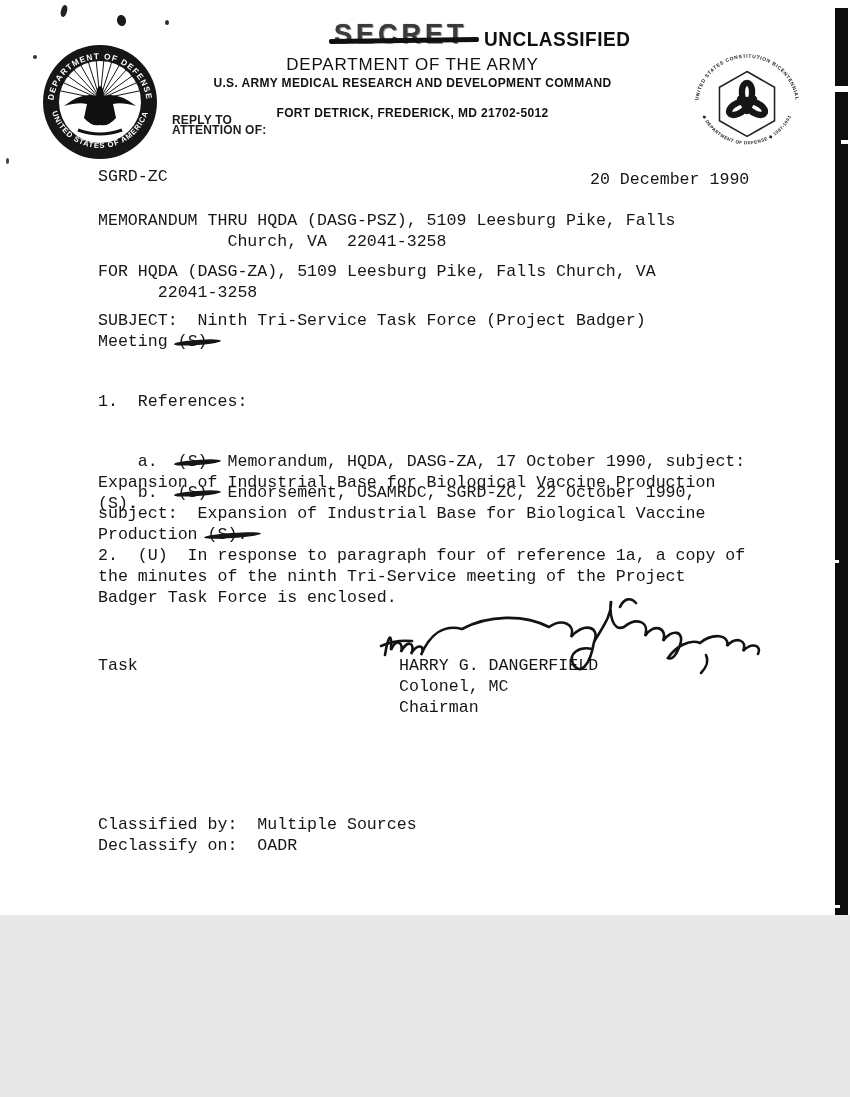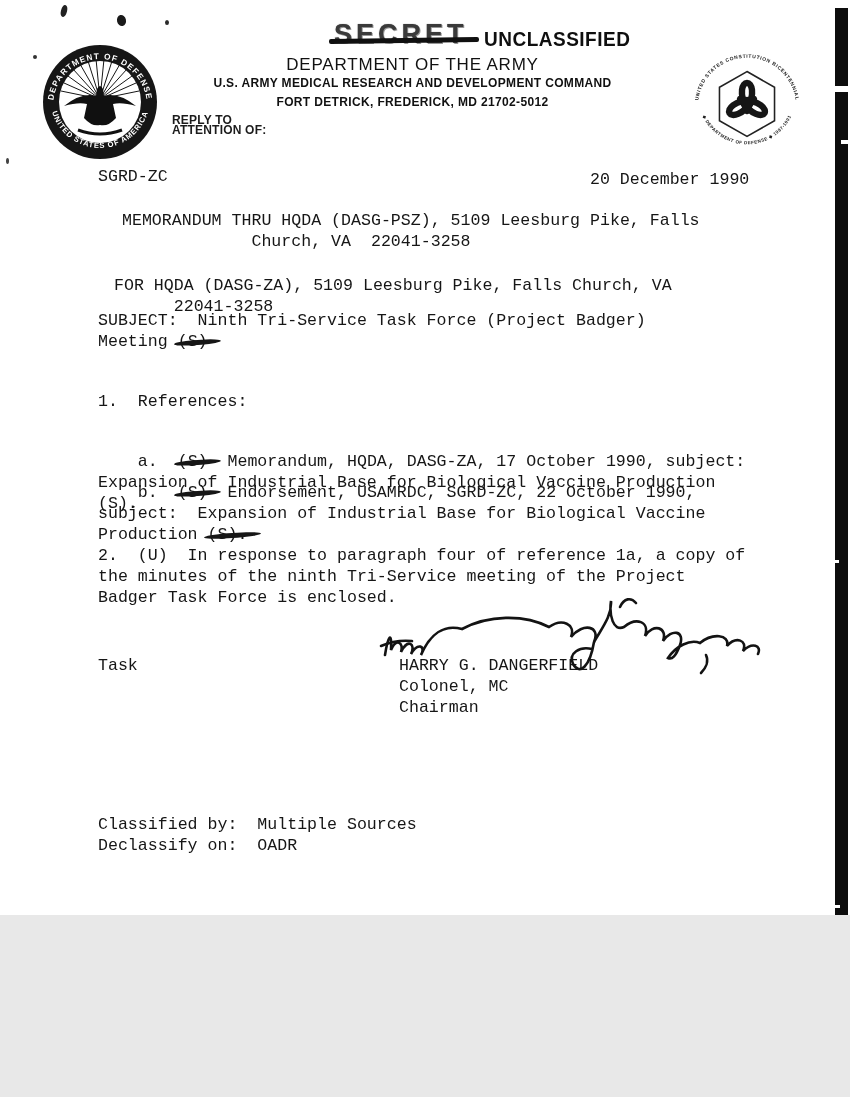--- a/index.html
+++ b/index.html
@@ -14,21 +14,21 @@
   
   .stamp-secret{position:absolute;font-weight:900;font-size:27px;letter-spacing:4px;
         color:#3a3a3a;transform:scaleY(1.05);text-shadow:0 0 1px #777, 1px 1px 0 #9a9a9a;}
   .stamp-strike{position:absolute;background:#101010;border-radius:2px;}
   .stamp-unclass{position:absolute;font-weight:700;font-size:19px;letter-spacing:.5px;
         color:#0f0f0f;transform:scaleY(1.06);}
   
   .letterhead{position:absolute;left:180px;top:55px;width:465px;text-align:center;color:#111;}
   .lh-dept{font-size:17px;font-weight:400;letter-spacing:.8px;}
   .lh-cmd{font-size:12px;font-weight:700;letter-spacing:.35px;margin-top:1px;}
-  .lh-addr{font-size:12px;font-weight:700;letter-spacing:.35px;margin-top:5px;}
+  .lh-addr{font-size:12px;font-weight:700;letter-spacing:.35px;margin-top:16px;}
   .reply-to{position:absolute;left:172px;top:115px;font-size:12px;font-weight:700;
         color:#1c1c1c;line-height:10px;letter-spacing:.2px;}
   .seal{position:absolute;}
   
   .art{position:absolute;background:#0d0d0d;}
   .sig-overlay{position:absolute;left:0;top:0;pointer-events:none;}
 </style>
 </head>
 <body>
 
@@ -90,23 +90,23 @@
     <g stroke="#161616" stroke-width="6.5" fill="none" stroke-linecap="round">
       <path d="M60,68 C42,30 78,30 60,68"></path>
       <path d="M60,68 C42,30 78,30 60,68" transform="rotate(120,60,60)"></path>
       <path d="M60,68 C42,30 78,30 60,68" transform="rotate(240,60,60)"></path>
     </g>
   </svg>
 
   <div class="mono" style="top:167px;">SGRD-ZC</div>
   <div class="mono" style="left:590px;top:170px;">20 December 1990</div>
 
-  <div class="mono" style="top:211px;margin-left:24px;">MEMORANDUM THRU HQDA (DASG-PSZ), 5109 Leesburg Pike, Falls
+  <div class="mono" style="top:211px;">MEMORANDUM THRU HQDA (DASG-PSZ), 5109 Leesburg Pike, Falls
              Church, VA  22041-3258</div>
-  <div class="mono" style="top:276px;margin-left:16px;">FOR HQDA (DASG-ZA), 5109 Leesburg Pike, Falls Church, VA
+  <div class="mono" style="top:262px;">FOR HQDA (DASG-ZA), 5109 Leesburg Pike, Falls Church, VA
       22041-3258</div>
   <div class="mono" style="top:311px;"><span>SUBJECT:  Ninth Tri-Service Task Force (Project Badger)
 Meeting </span><span class="struck">(S)</span></div>
   <div class="mono" style="top:392px;">1.  References:</div>
   <div class="mono" style="top:412px;margin-top:40px;"><span>    a.  </span><span class="struck">(S)</span><span>  Memorandum, HQDA, DASG-ZA, 17 October 1990, subject:
 Expansion of Industrial Base for Biological Vaccine Production
 (S).</span></div>
   <div class="mono" style="top:483px;"><span>    b.  </span><span class="struck">(S)</span><span>  Endorsement, USAMRDC, SGRD-ZC, 22 October 1990,
 subject:  Expansion of Industrial Base for Biological Vaccine
 Production </span><span class="struck">(S).</span></div>

